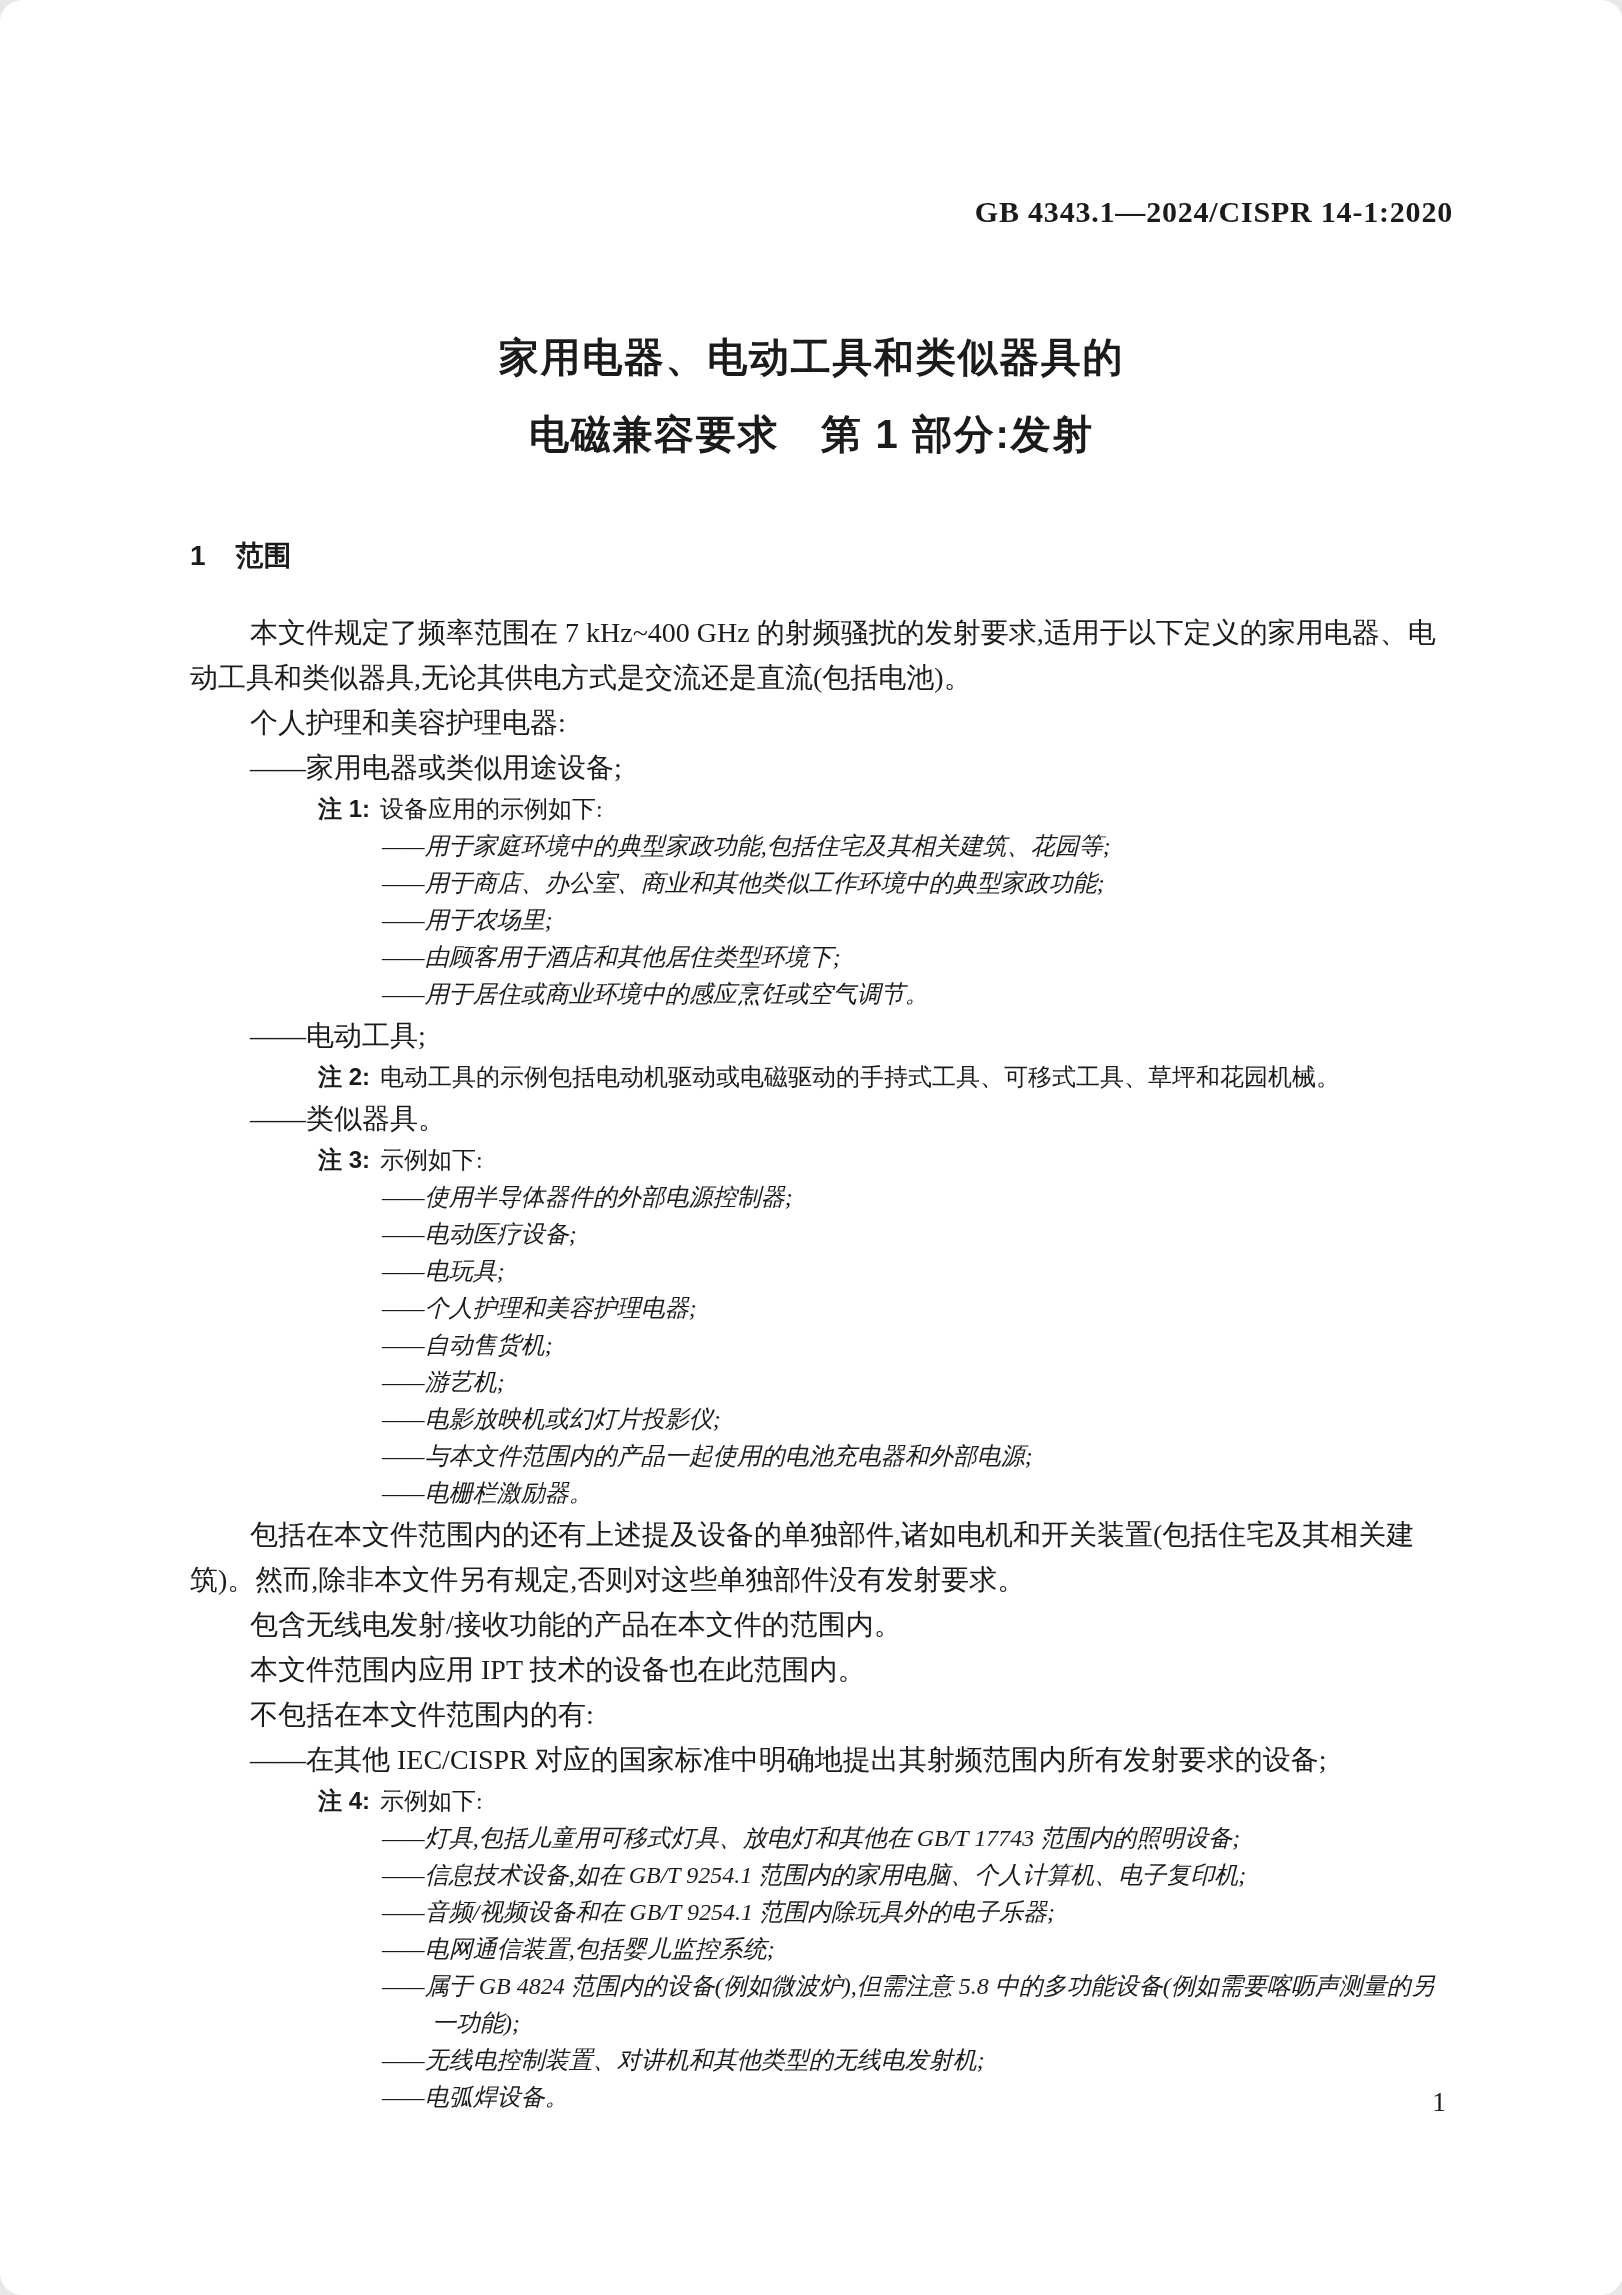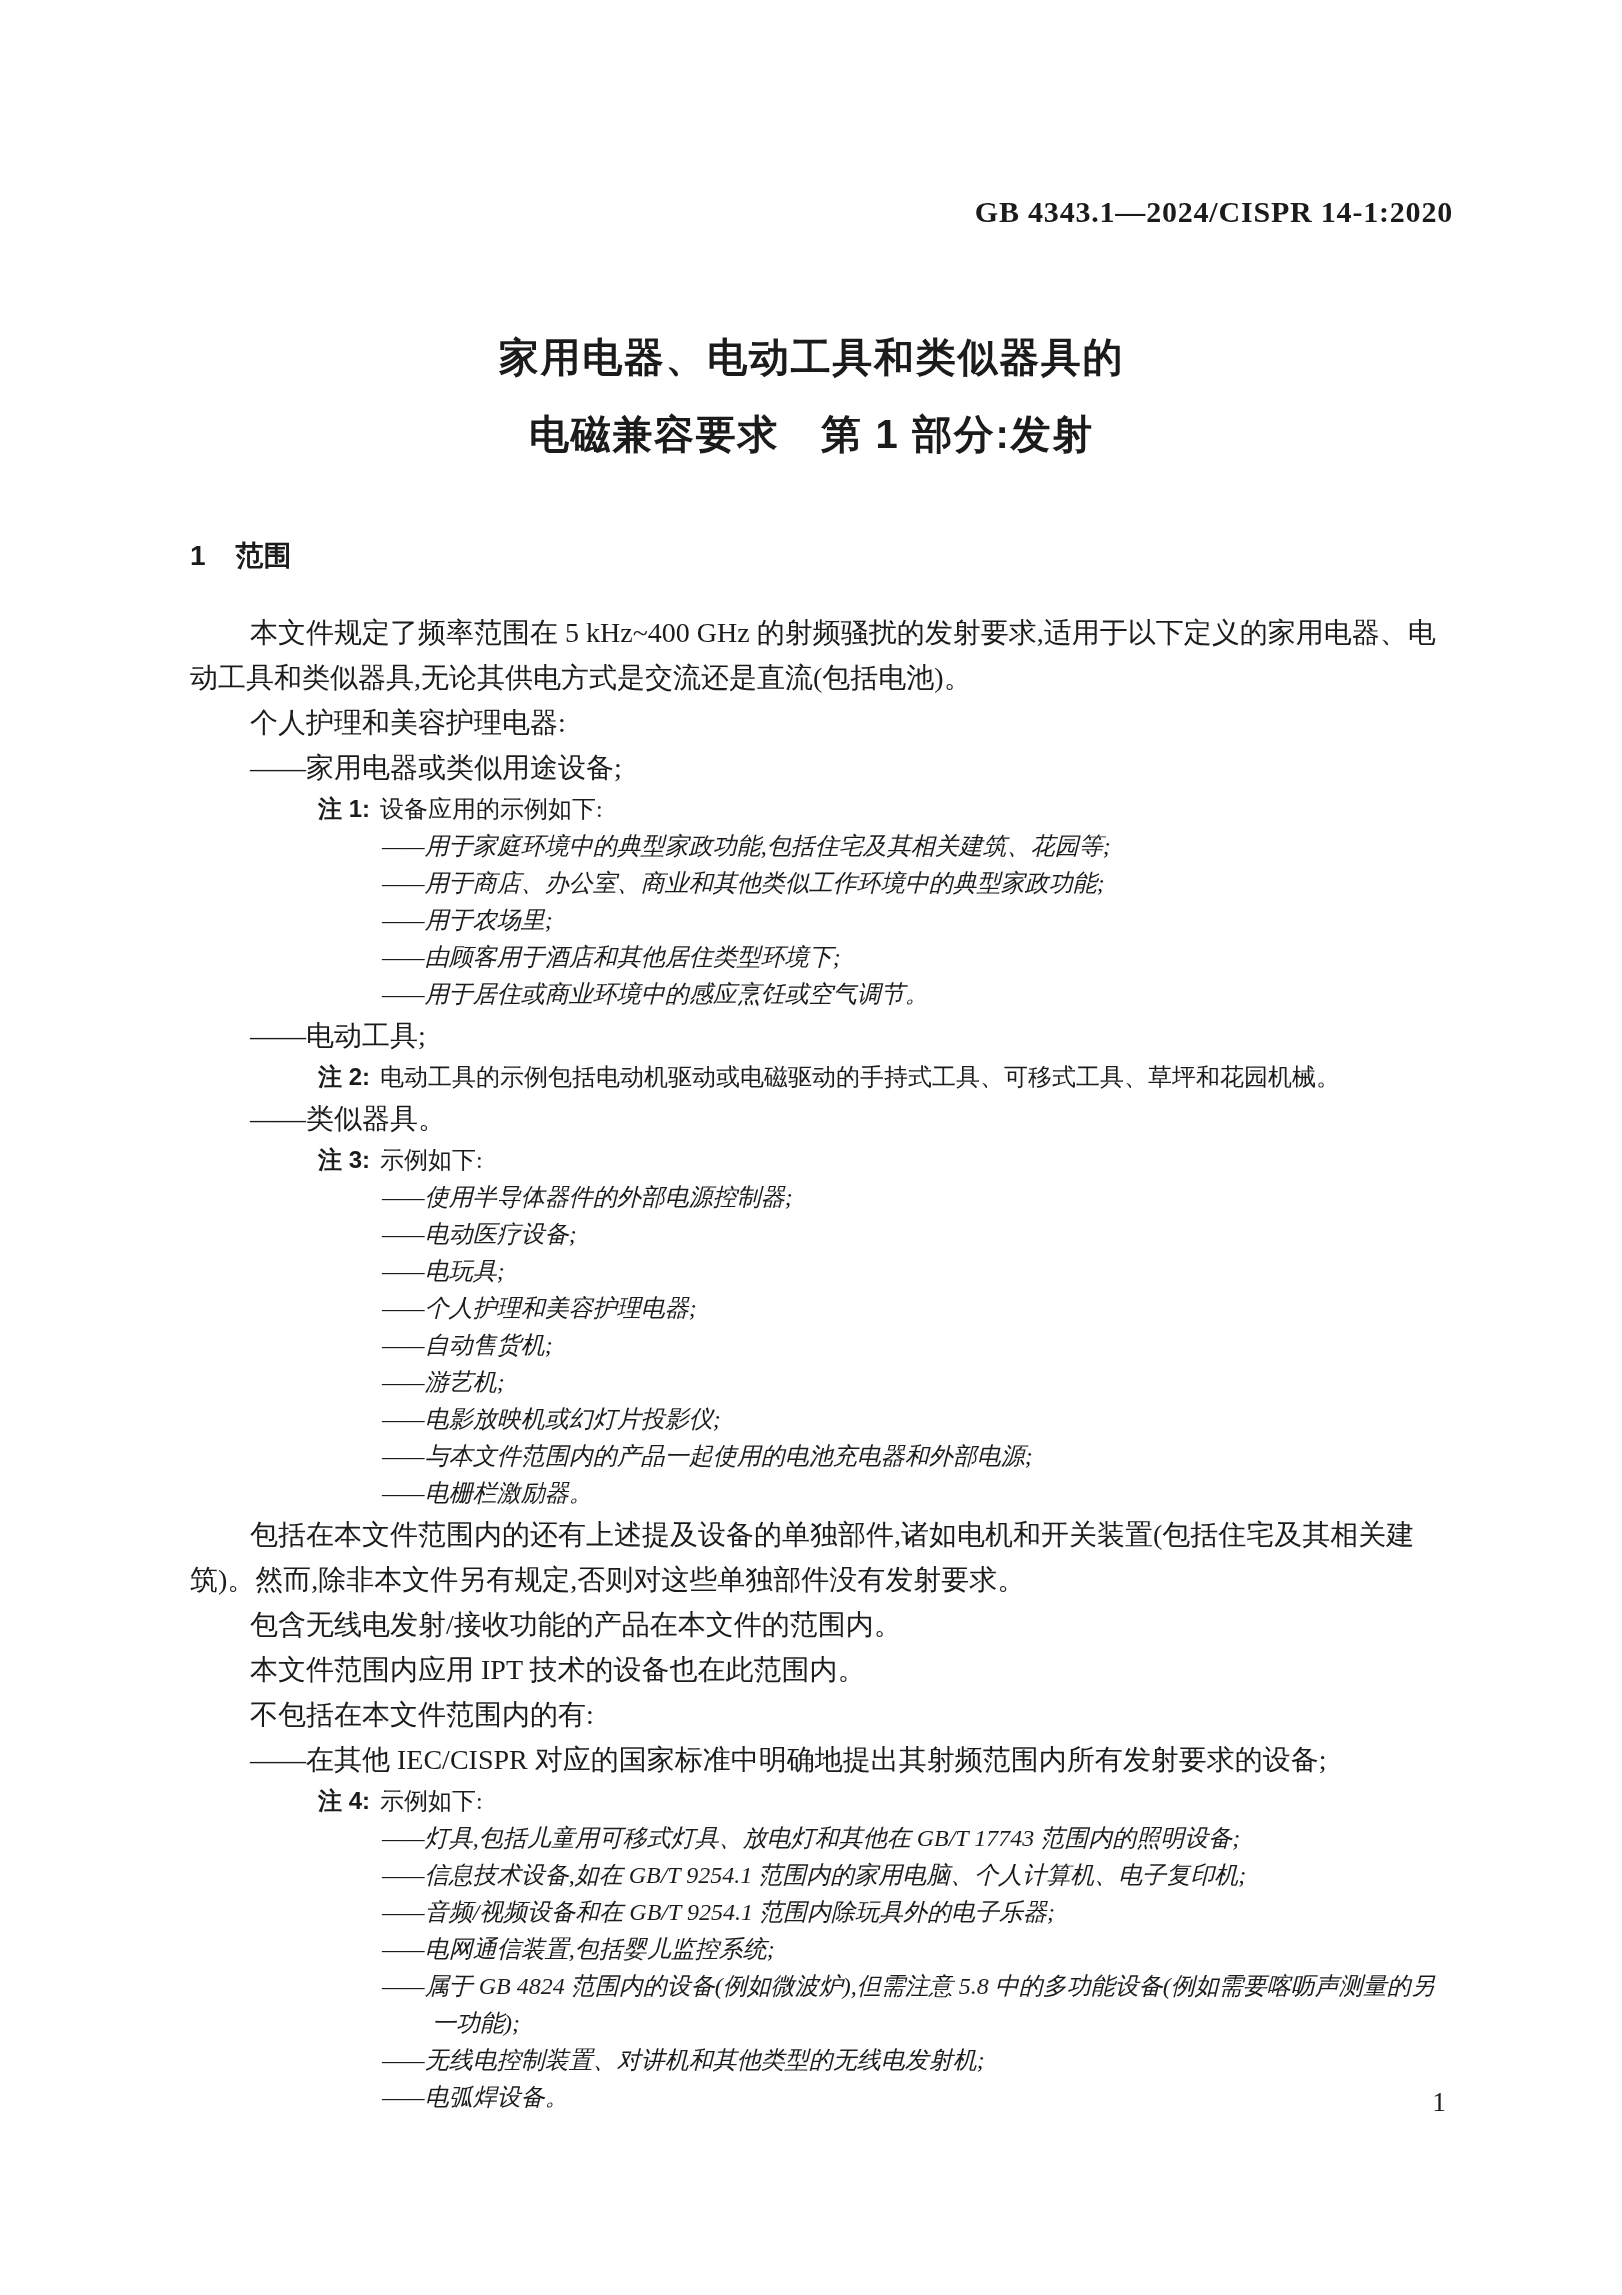--- a/index.html
+++ b/index.html
@@ -4,20 +4,21 @@
 <style>
   html, body { margin: 0; padding: 0; background: #e8e8e8; }
   .page {
     position: relative;
     width: 1623px;
     height: 2295px;
     background: #ffffff;
     color: #1b1b1b;
     font-family: "Liberation Serif", serif;
     overflow: hidden;
+    border-radius: 22px;
   }
   .header-code {
     position: absolute;
     top: 195px;
     right: 170px;
     font-family: "Liberation Serif", serif;
     font-weight: 700;
     font-size: 30px;
     letter-spacing: 0.8px;
     white-space: nowrap;
@@ -85,21 +86,21 @@
   <div class="doc-title">
     <div class="title-line1">家用电器、电动工具和类似器具的</div>
     <div class="title-line2">电磁兼容要求　第 1 部分:发射</div>
   </div>
 
   <div class="section-heading">
     <span class="section-number">1</span><span>范围</span>
   </div>
 
   <div class="content" id="content">
-      <p class="para">本文件规定了频率范围在 5 kHz~400 GHz 的射频骚扰的发射要求,适用于以下定义的家用电器、电动工具和类似器具,无论其供电方式是交流还是直流(包括电池)。</p>
+      <p class="para">本文件规定了频率范围在 7 kHz~400 GHz 的射频骚扰的发射要求,适用于以下定义的家用电器、电动工具和类似器具,无论其供电方式是交流还是直流(包括电池)。</p>
       <p class="para">个人护理和美容护理电器:</p>
       <p class="dash">——家用电器或类似用途设备;</p>
       <p class="note"><span class="note-label">注 1:</span><span>设备应用的示例如下:</span></p>
       <p class="note-dash">——用于家庭环境中的典型家政功能,包括住宅及其相关建筑、花园等;</p>
       <p class="note-dash">——用于商店、办公室、商业和其他类似工作环境中的典型家政功能;</p>
       <p class="note-dash">——用于农场里;</p>
       <p class="note-dash">——由顾客用于酒店和其他居住类型环境下;</p>
       <p class="note-dash">——用于居住或商业环境中的感应烹饪或空气调节。</p>
       <p class="dash">——电动工具;</p>
       <p class="note"><span class="note-label">注 2:</span><span>电动工具的示例包括电动机驱动或电磁驱动的手持式工具、可移式工具、草坪和花园机械。</span></p>

